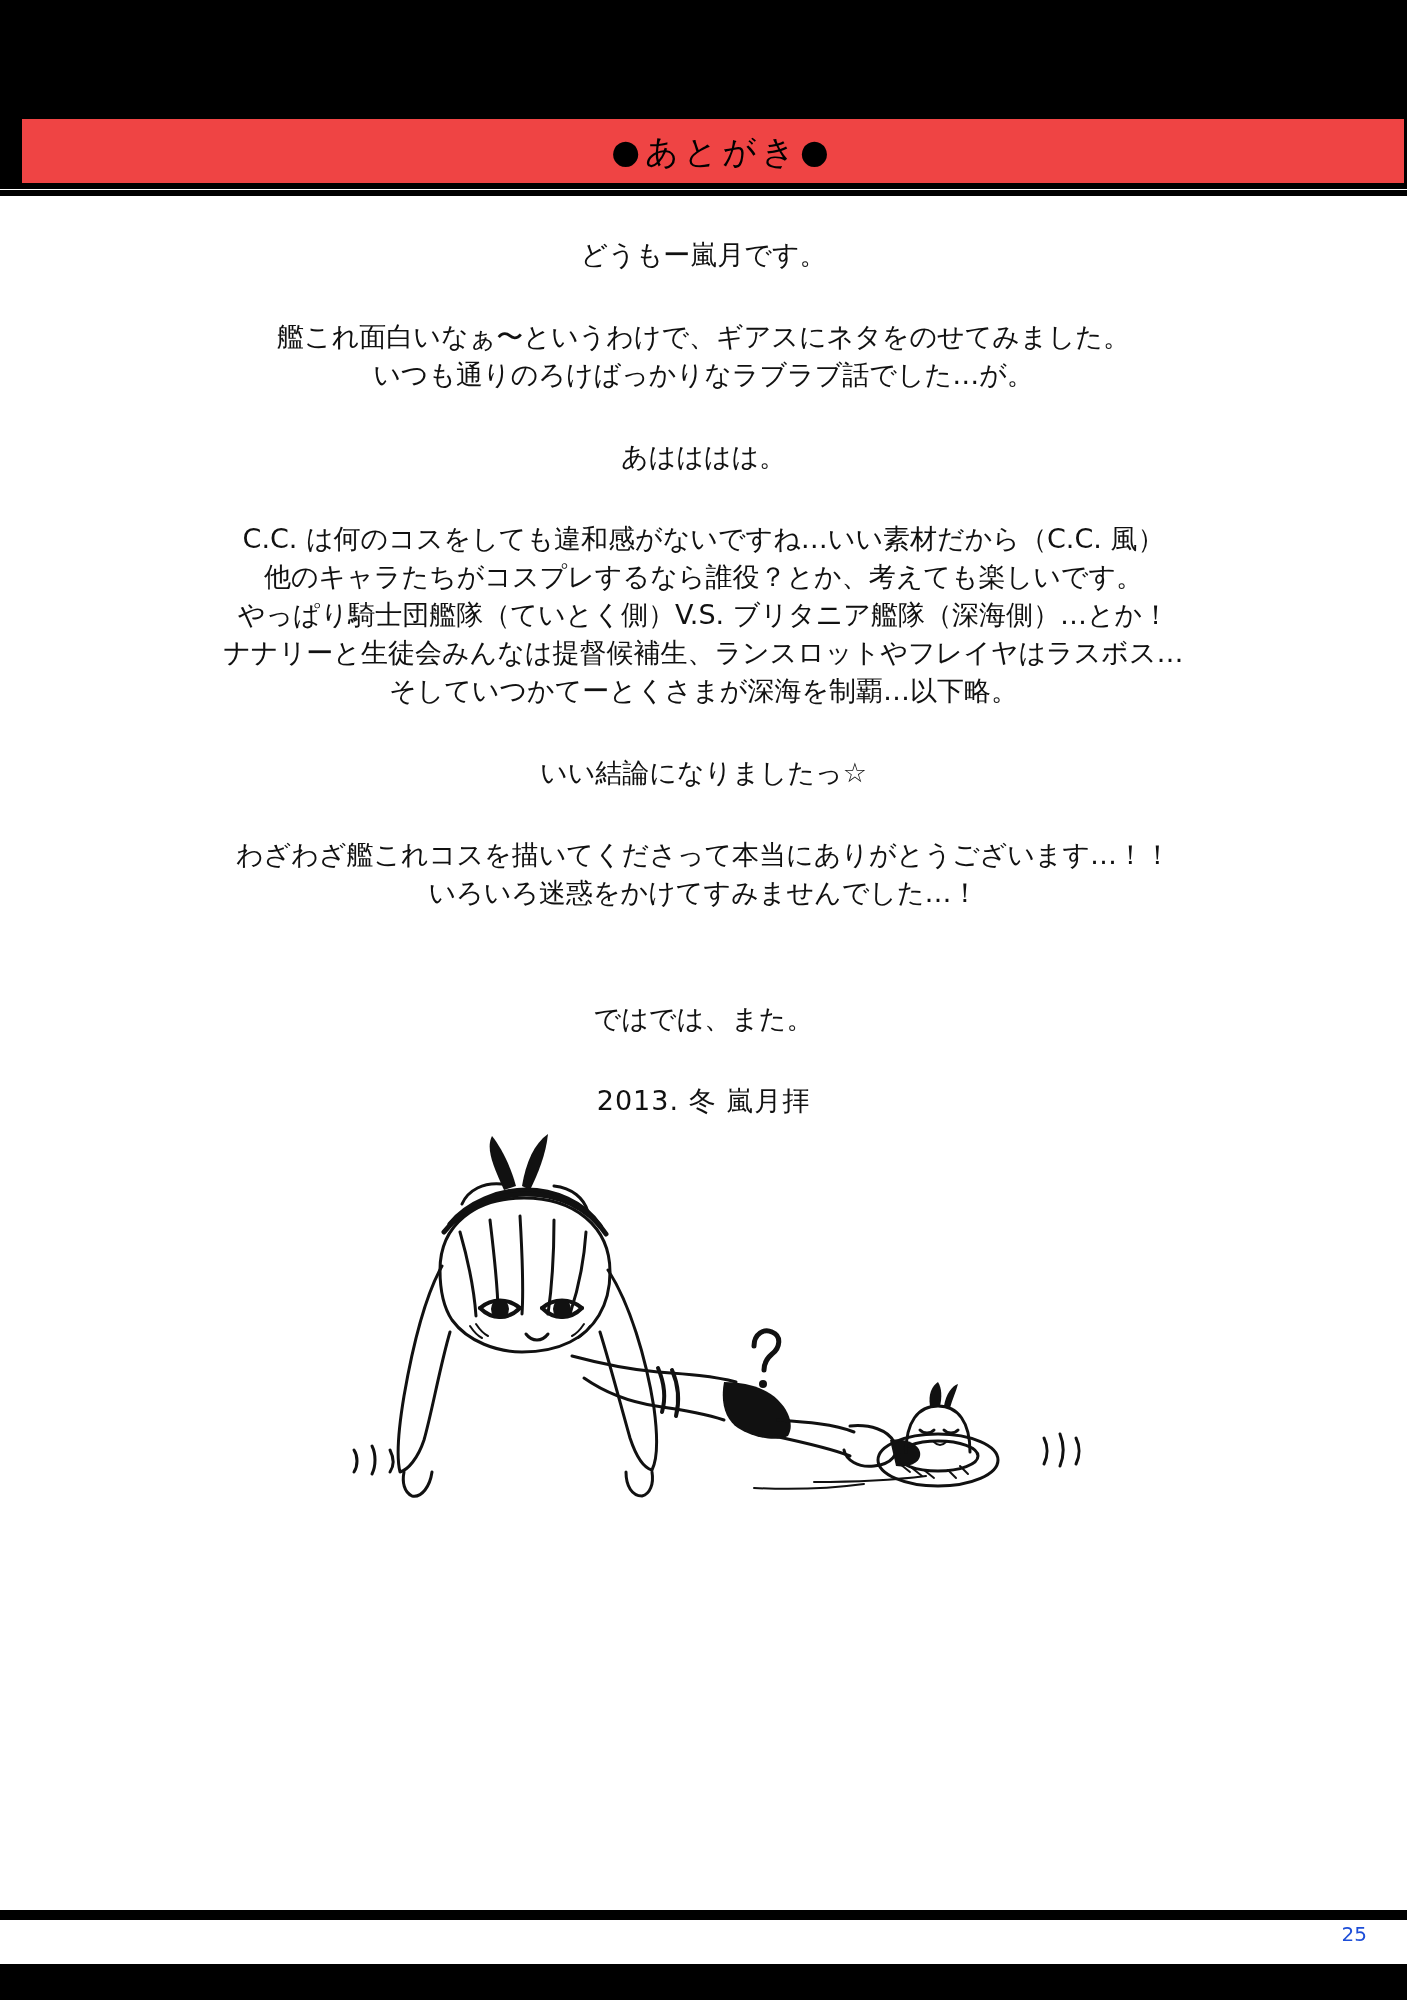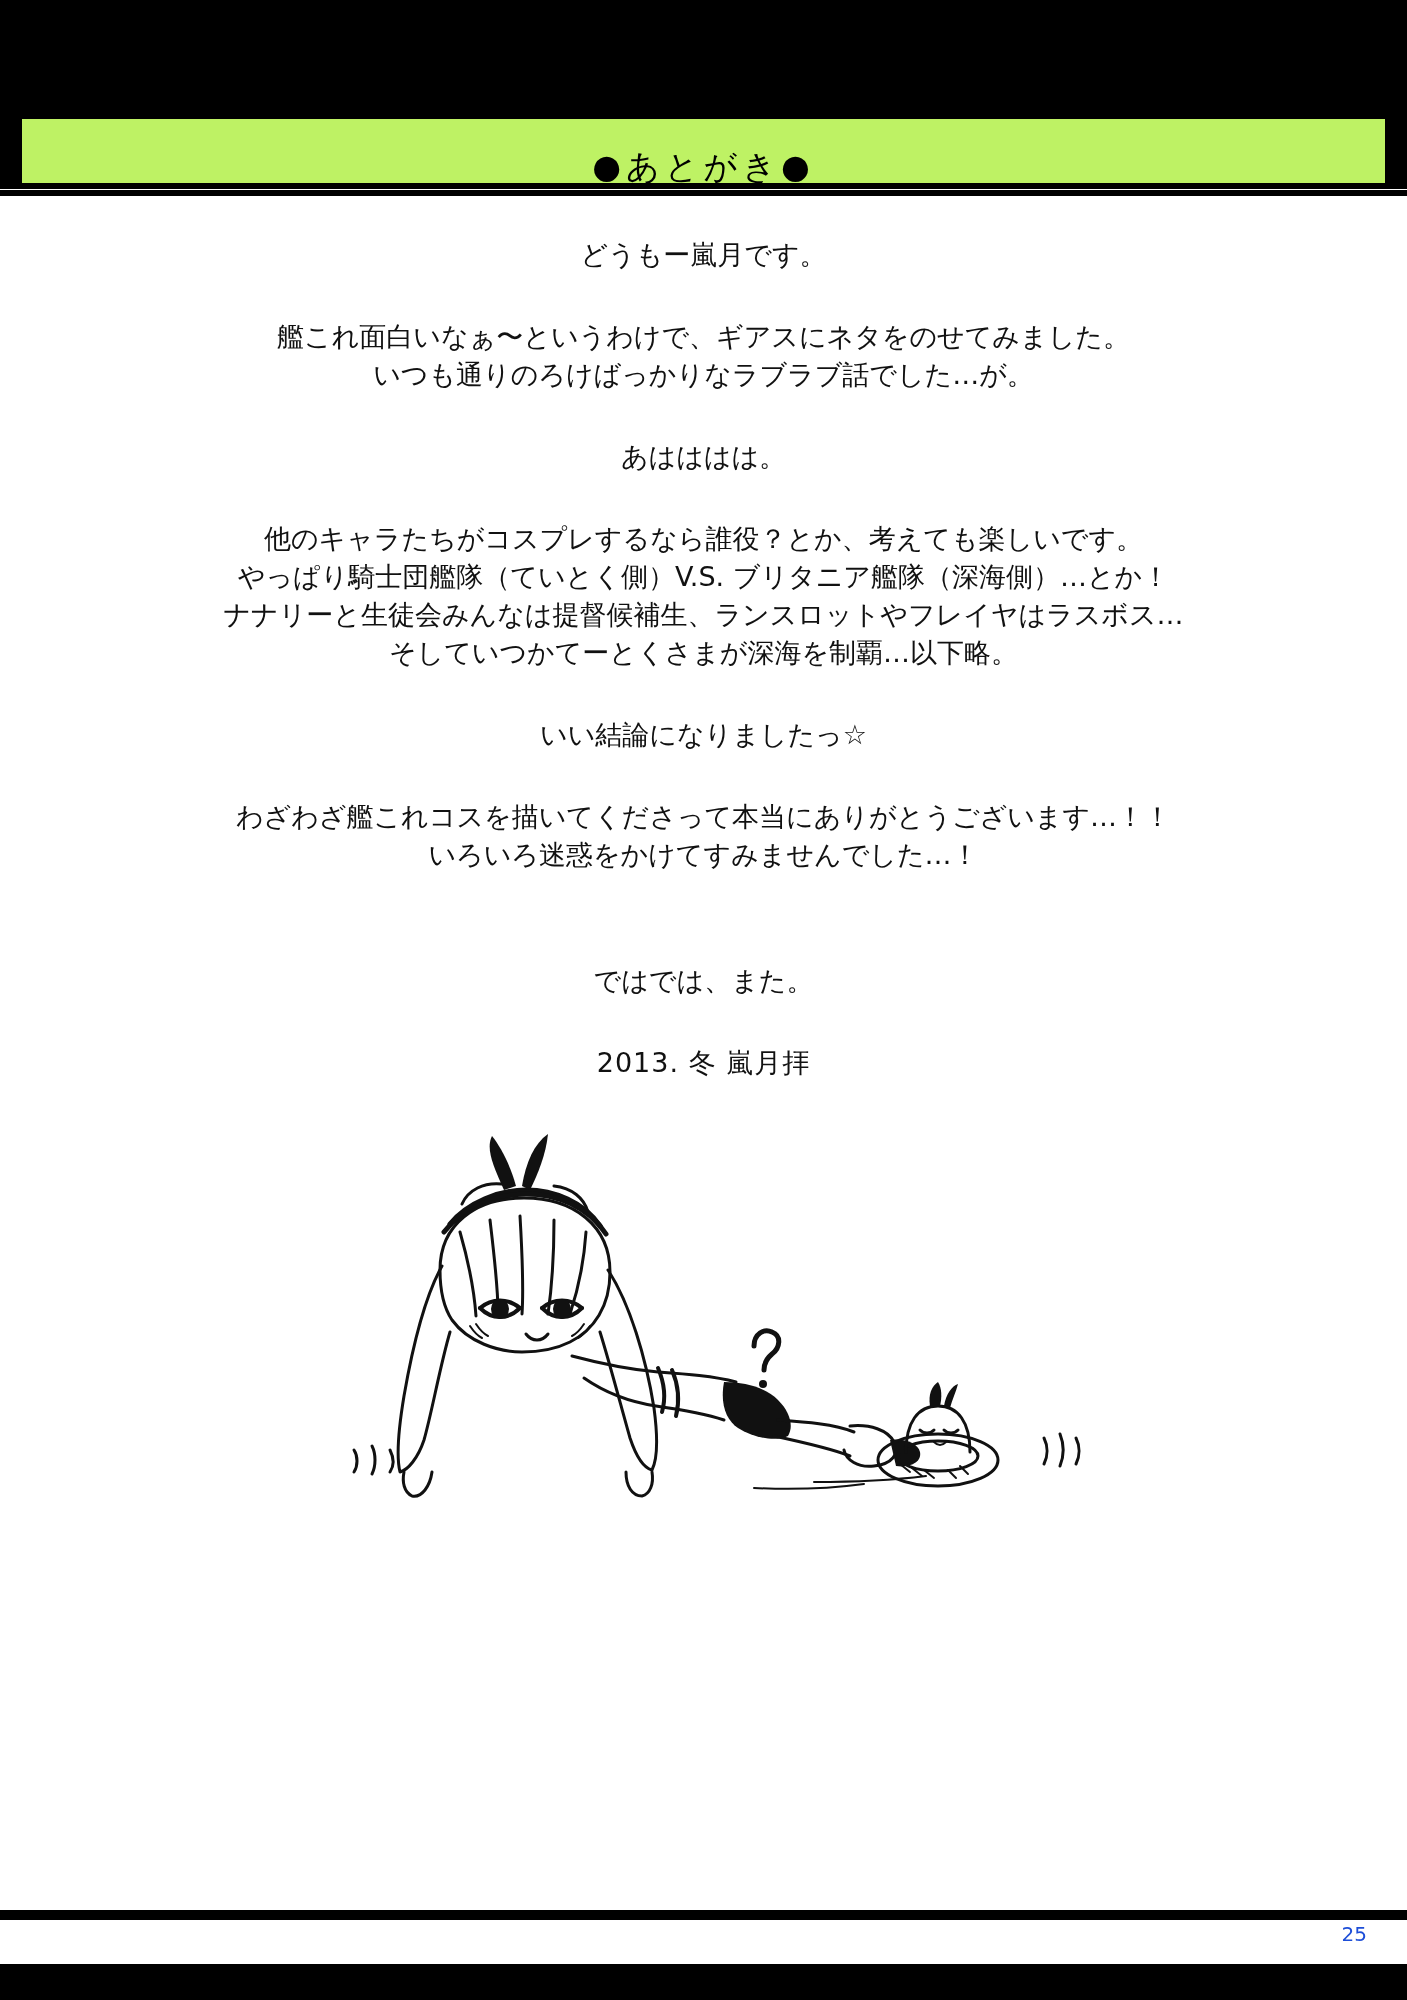--- a/index.html
+++ b/index.html
@@ -34,24 +34,25 @@
     width: 1407px;
     height: 76px;
     background: #000000;
   }
   .header-inner {
     position: absolute;
     left: 22px;
     top: 6px;
     width: 1363px;
     height: 64px;
-    background: #bef264;
+    background: #ef4444;
     display: flex;
-    align-items: flex-end;
+    align-items: center;
     justify-content: center;
+    padding-left: 19px;
   }
   .header-title {
     font-family: "DejaVu Sans", sans-serif;
     font-size: 33px;
     letter-spacing: 5px;
     color: #000000;
     font-weight: normal;
     line-height: 1;
   }
 
@@ -138,20 +139,21 @@
 <div class="header-rule"></div>
 
 <div class="afterword">
   <p>どうもー嵐月です。</p>
   <div class="gap-m"></div>
   <p>艦これ面白いなぁ〜というわけで、ギアスにネタをのせてみました。</p>
   <p>いつも通りのろけばっかりなラブラブ話でした…が。</p>
   <div class="gap-m"></div>
   <p>あはははは。</p>
   <div class="gap-m"></div>
+  <p>C.C. は何のコスをしても違和感がないですね…いい素材だから（C.C. 風）</p>
   <p>他のキャラたちがコスプレするなら誰役？とか、考えても楽しいです。</p>
   <p>やっぱり騎士団艦隊（ていとく側）V.S. ブリタニア艦隊（深海側）…とか！</p>
   <p>ナナリーと生徒会みんなは提督候補生、ランスロットやフレイヤはラスボス…</p>
   <p>そしていつかてーとくさまが深海を制覇…以下略。</p>
   <div class="gap-m"></div>
   <p>いい結論になりましたっ☆</p>
   <div class="gap-m"></div>
   <p>わざわざ艦これコスを描いてくださって本当にありがとうございます…！！</p>
   <p>いろいろ迷惑をかけてすみませんでした…！</p>
   <div class="gap-m"></div>

